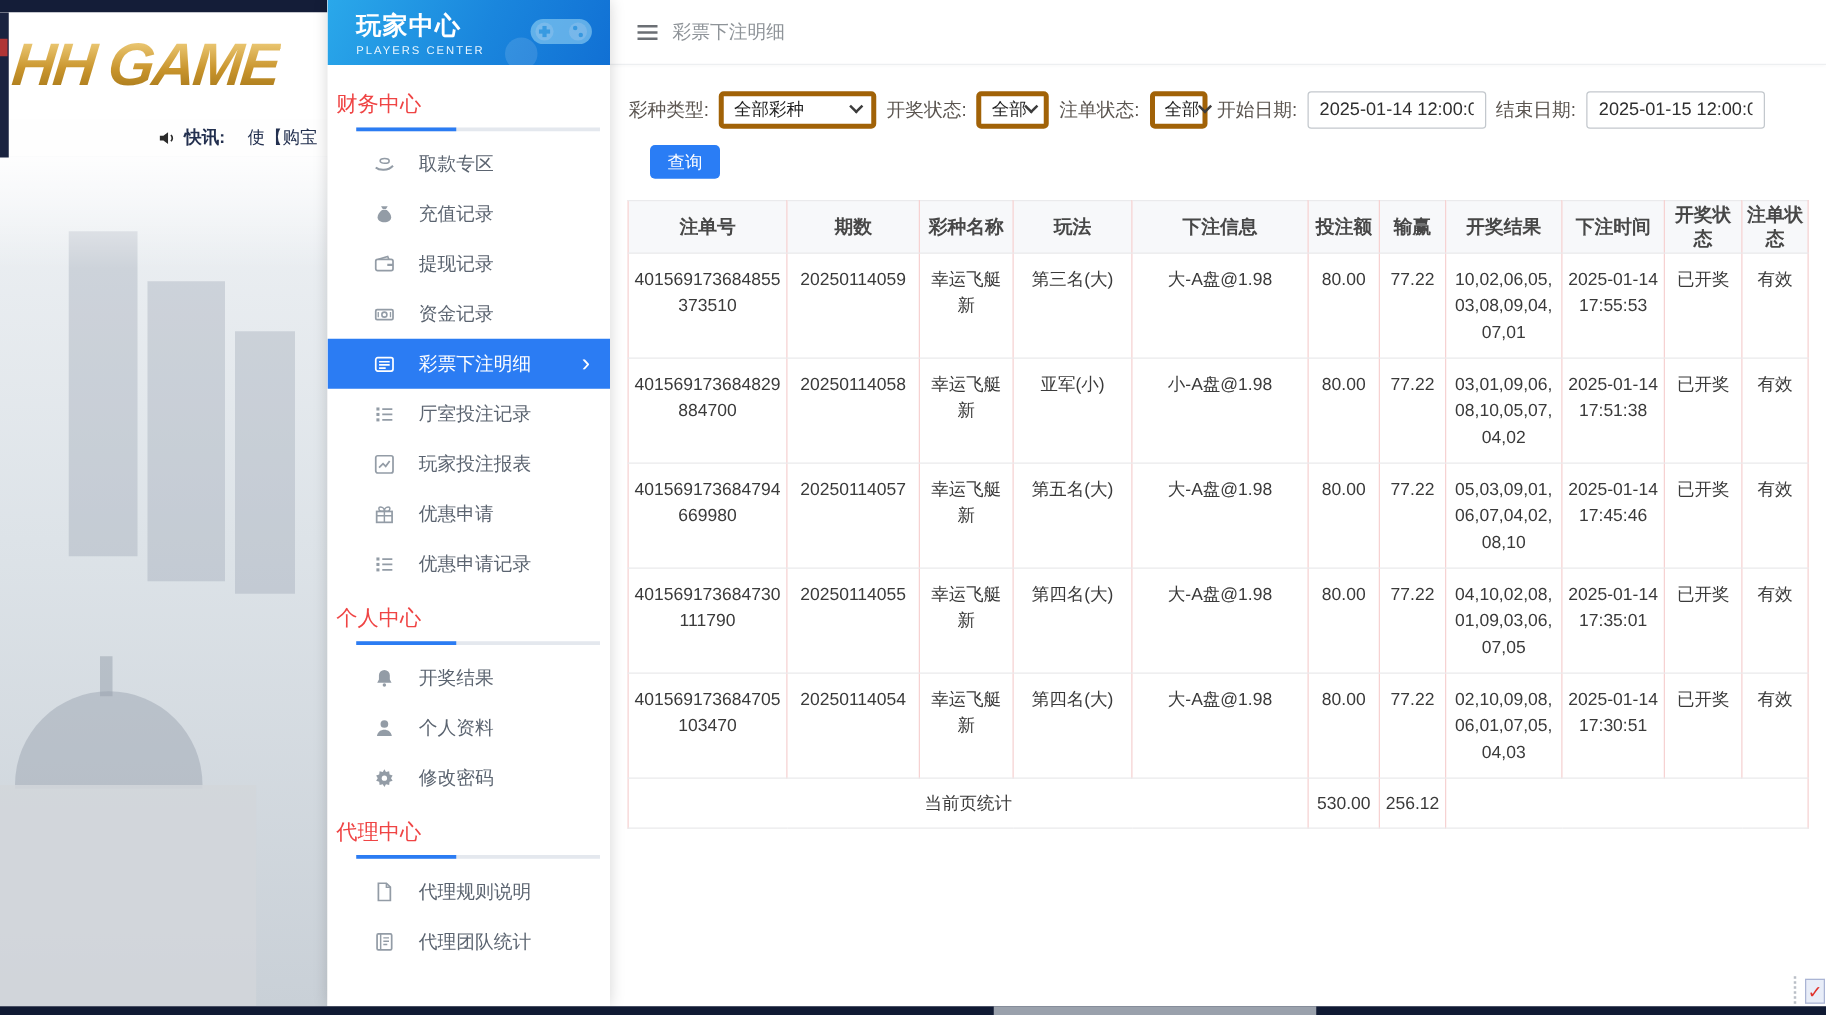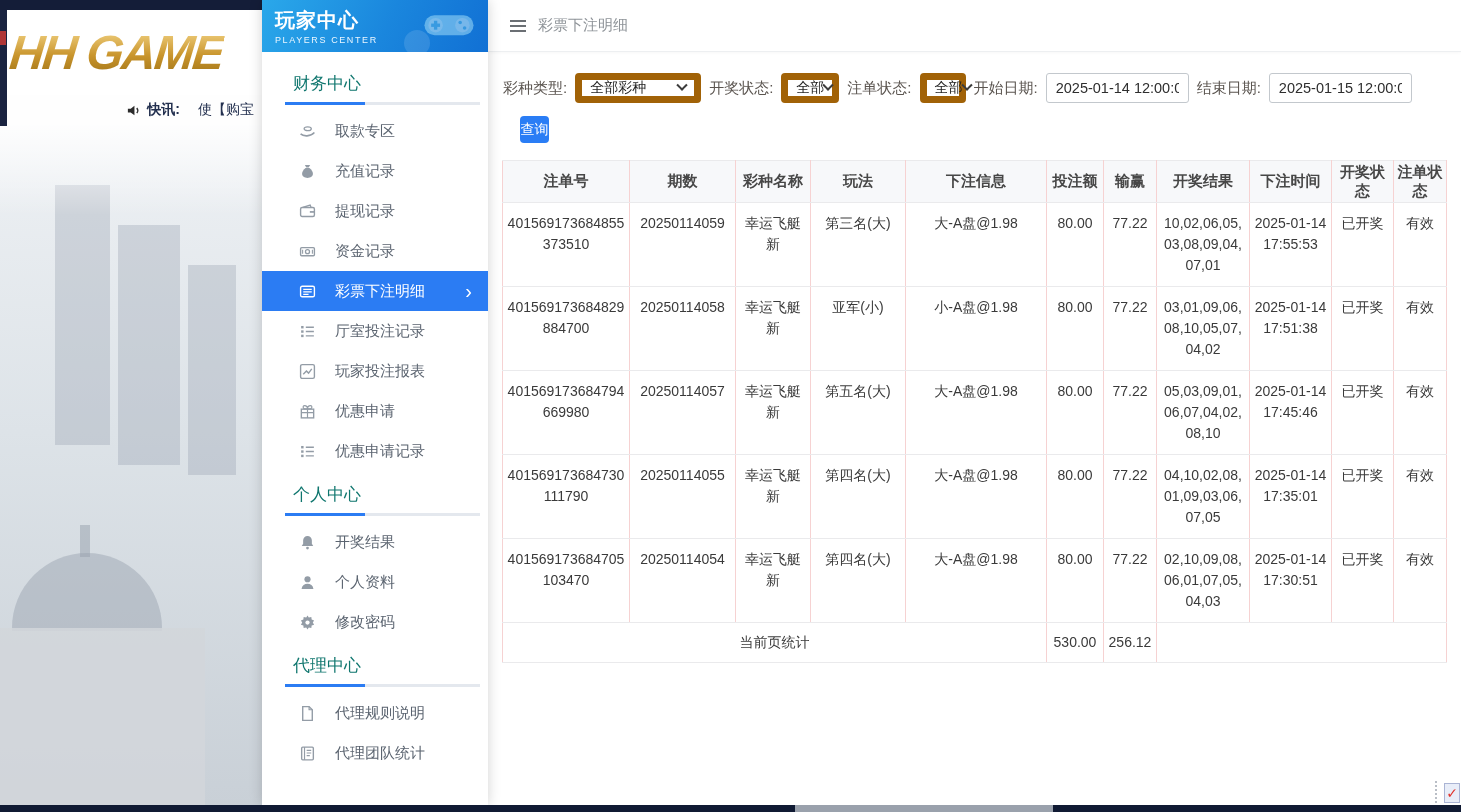--- a/index.html
+++ b/index.html
@@ -32,28 +32,28 @@
     background:rgba(150,160,172,.45); }
   .dome-tip { position:absolute; left:80px; top:400px; width:10px; height:32px; background:rgba(150,160,172,.5); }
   .dome-base { position:absolute; left:0; top:503px; width:205px; height:180px; background:rgba(210,214,219,.85); }
   .photo-fade { position:absolute; left:0; top:0; width:100%; height:90px;
     background:linear-gradient(180deg,rgba(255,255,255,.9),rgba(255,255,255,0)); }
 
   
   .sidebar { position:absolute; left:262px; top:0; width:226px; height:805px; background:#fff;
     box-shadow:0 0 12px rgba(0,0,0,.18); z-index:5; overflow:hidden; }
   .sb-header { height:52px; background:linear-gradient(115deg,#2aa8ea 0%,#1a86dd 55%,#1170d4 100%);
-    color:#fff; padding:7px 0 0 13px; position:relative; overflow:hidden; }
+    color:#fff; padding:7px 0 0 23px; position:relative; overflow:hidden; }
   .sb-title { font-size:20px; font-weight:bold; letter-spacing:1px; }
   .sb-subtitle { font-size:9px; letter-spacing:1.6px; color:#eaf6ff; margin-top:1px; }
   .gamepad { position:absolute; right:10px; top:6px; opacity:.55; }
   .gamepad2 { position:absolute; right:58px; top:30px; width:26px; height:26px; border-radius:50%;
     background:rgba(255,255,255,.12); }
   .sb-body { padding-top:8px; }
-  .sb-section-title { font-size:17px; color:#0f766e; padding:12px 31px 7px; }
+  .sb-section-title { font-size:17px; color:#ef4444; padding:12px 7px 7px; }
   .sb-underline { height:3px; background:#e4e8ee; margin:0 8px 6px 23px; }
   .sb-underline i { display:block; width:80px; height:3px; background:#2b7cf3; }
   .sb-item { display:flex; align-items:center; height:40px; padding-left:37px; gap:19px;
     font-size:15px; color:#5b6470; cursor:pointer; }
   .sb-icon { width:17px; height:17px; color:#939ca6; display:inline-flex; flex:none; }
   .sb-icon svg { width:17px; height:17px; }
   .sb-item.selected { background:#2b7cf3; color:#fff; }
   .sb-item.selected .sb-icon { color:#fff; }
   .sb-chev { margin-left:auto; margin-right:16px; font-size:20px; line-height:1; }
 
@@ -61,28 +61,28 @@
   .main { position:absolute; left:488px; top:0; width:973px; height:805px; background:#fff; overflow:hidden; }
   .topbar { height:52px; display:flex; align-items:center; gap:11px; padding-left:21px;
     border-bottom:1px solid #edeff1; box-shadow:0 1px 3px rgba(0,0,0,.03); }
   .hamburger { display:inline-flex; cursor:pointer; }
   .page-title { font-size:15px; color:#8e9398; }
 
   .filters { display:flex; align-items:center; padding:21px 13px 0 15px; gap:8px; font-size:15px;
     color:#5b5550; white-space:nowrap; }
   .flabel { flex:none; }
   .selectbox { display:inline-flex; align-items:center; justify-content:space-between; height:30px;
-    border:7px solid #a16207; border-radius:4px; background:#fff; padding:0 8px; font-size:14px;
+    border:4px solid #a16207; border-radius:4px; background:#fff; padding:0 8px; font-size:14px;
     color:#1f1f1f; cursor:pointer; flex:none; }
   .w126 { width:126px; } .w58 { width:58px; } .w46 { width:46px; }
   .chev { width:8px; height:8px; border-right:2px solid #3c3c3c; border-bottom:2px solid #3c3c3c;
     transform:rotate(45deg) translate(-2px,-2px); flex:none; }
   .dateinput { height:30px; width:143px; border:1px solid #c3c8cd; border-radius:3px; font-size:14.5px;
     color:#2e2e2e; padding:0 9px; font-family:inherit; flex:none; background:#fff; }
-  .search-btn { margin:13px 0 0 32px; width:29px; height:27px; background:#2a7df5; color:#fff; border:0;
+  .search-btn { margin:13px 0 0 32px; width:56px; height:27px; background:#2a7df5; color:#fff; border:0;
     border-radius:4px; font-size:14px; cursor:pointer; font-family:inherit; }
 
   .table-wrap { margin:17px 15px 0 14px; }
   table { width:944px; border-collapse:collapse; table-layout:fixed; }
   th, td { border:1px solid; border-color:#eaeaec #f6d2d2; text-align:center; }
   thead th { height:42px; background:#f7f8fa; font-size:15px; font-weight:bold; color:#474747;
     vertical-align:middle; padding:0 2px; }
   tbody td { font-size:14px; color:#3a3a3a; line-height:1.5; vertical-align:top; padding:10px 4px; }
   tr.datarow td { height:76px; }
   td.col0, td.col7 { word-break:break-all; }

